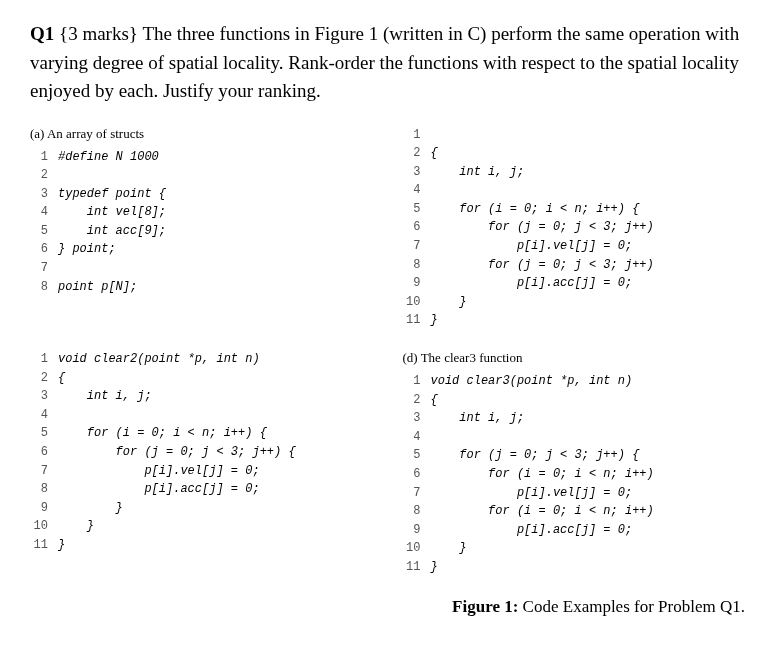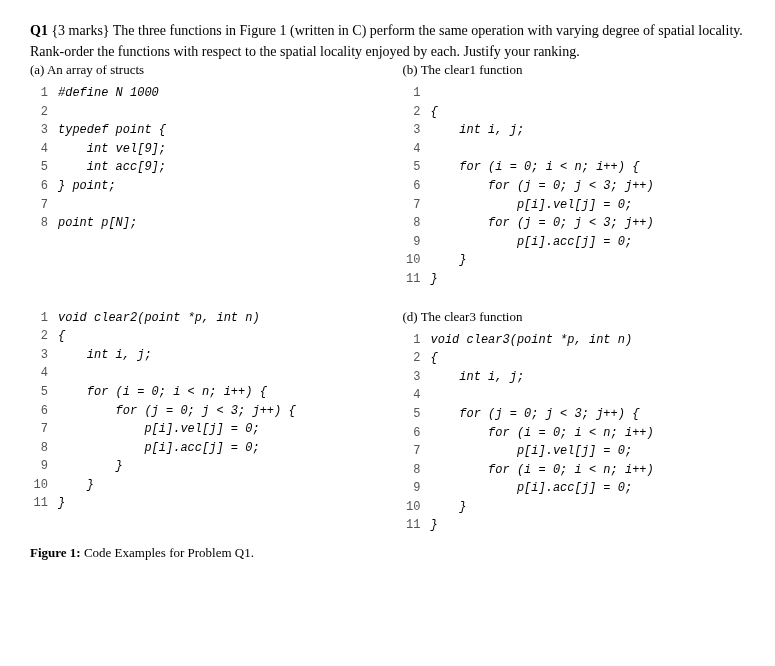--- a/index.html
+++ b/index.html
@@ -6,22 +6,23 @@
     body {
       background: #fff;
       font-family: "Times New Roman", Times, serif;
       font-size: 14px;
       color: #000;
       padding: 20px 30px;
       width: 775px;
       min-height: 666px;
     }
     .question-text {
-      font-size: 14px;
+      font-size: 19px;
       line-height: 1.5;
+      margin-bottom: 20px;
     }
     .q-label { font-weight: bold; }
     .figures-container {
       display: grid;
       grid-template-columns: 1fr 1fr;
       gap: 20px 30px;
     }
     .figure-block {
       padding: 0;
     }
@@ -43,23 +44,23 @@
       text-align: right;
       margin-right: 10px;
       user-select: none;
       font-size: 12px;
     }
     .code-text {
       white-space: pre;
       font-style: italic;
     }
     .figure-caption {
-      text-align: left;
-      font-size: 13px;
-      margin-top: 10px;
+      text-align: right;
+      font-size: 17px;
+      margin-top: 20px;
     }
     .caption-label { font-weight: bold; }
   </style>
 </head>
 <body>
 
 <div>
   <p class="question-text">
     <span class="q-label">Q1</span>
     <span>{3 marks}</span>
@@ -78,42 +79,41 @@
         <div class="code-line">
           <span class="line-num">2</span>
           <span class="code-text"></span>
         </div>
         <div class="code-line">
           <span class="line-num">3</span>
           <span class="code-text">typedef point {</span>
         </div>
         <div class="code-line">
           <span class="line-num">4</span>
-          <span class="code-text">    int vel[9];</span>
+          <span class="code-text">    int vel[8];</span>
         </div>
         <div class="code-line">
           <span class="line-num">5</span>
           <span class="code-text">    int acc[9];</span>
         </div>
         <div class="code-line">
           <span class="line-num">6</span>
           <span class="code-text">} point;</span>
         </div>
         <div class="code-line">
           <span class="line-num">7</span>
           <span class="code-text"></span>
         </div>
         <div class="code-line">
           <span class="line-num">8</span>
           <span class="code-text">point p[N];</span>
         </div>
       </div>
     </div>
     <div class="figure-block">
-      <div class="figure-title">(b) The clear1 function</div>
       <div class="code-block">
         <div class="code-line">
           <span class="line-num">1</span>
         </div>
         <div class="code-line">
           <span class="line-num">2</span>
           <span class="code-text">{</span>
         </div>
         <div class="code-line">
           <span class="line-num">3</span>

